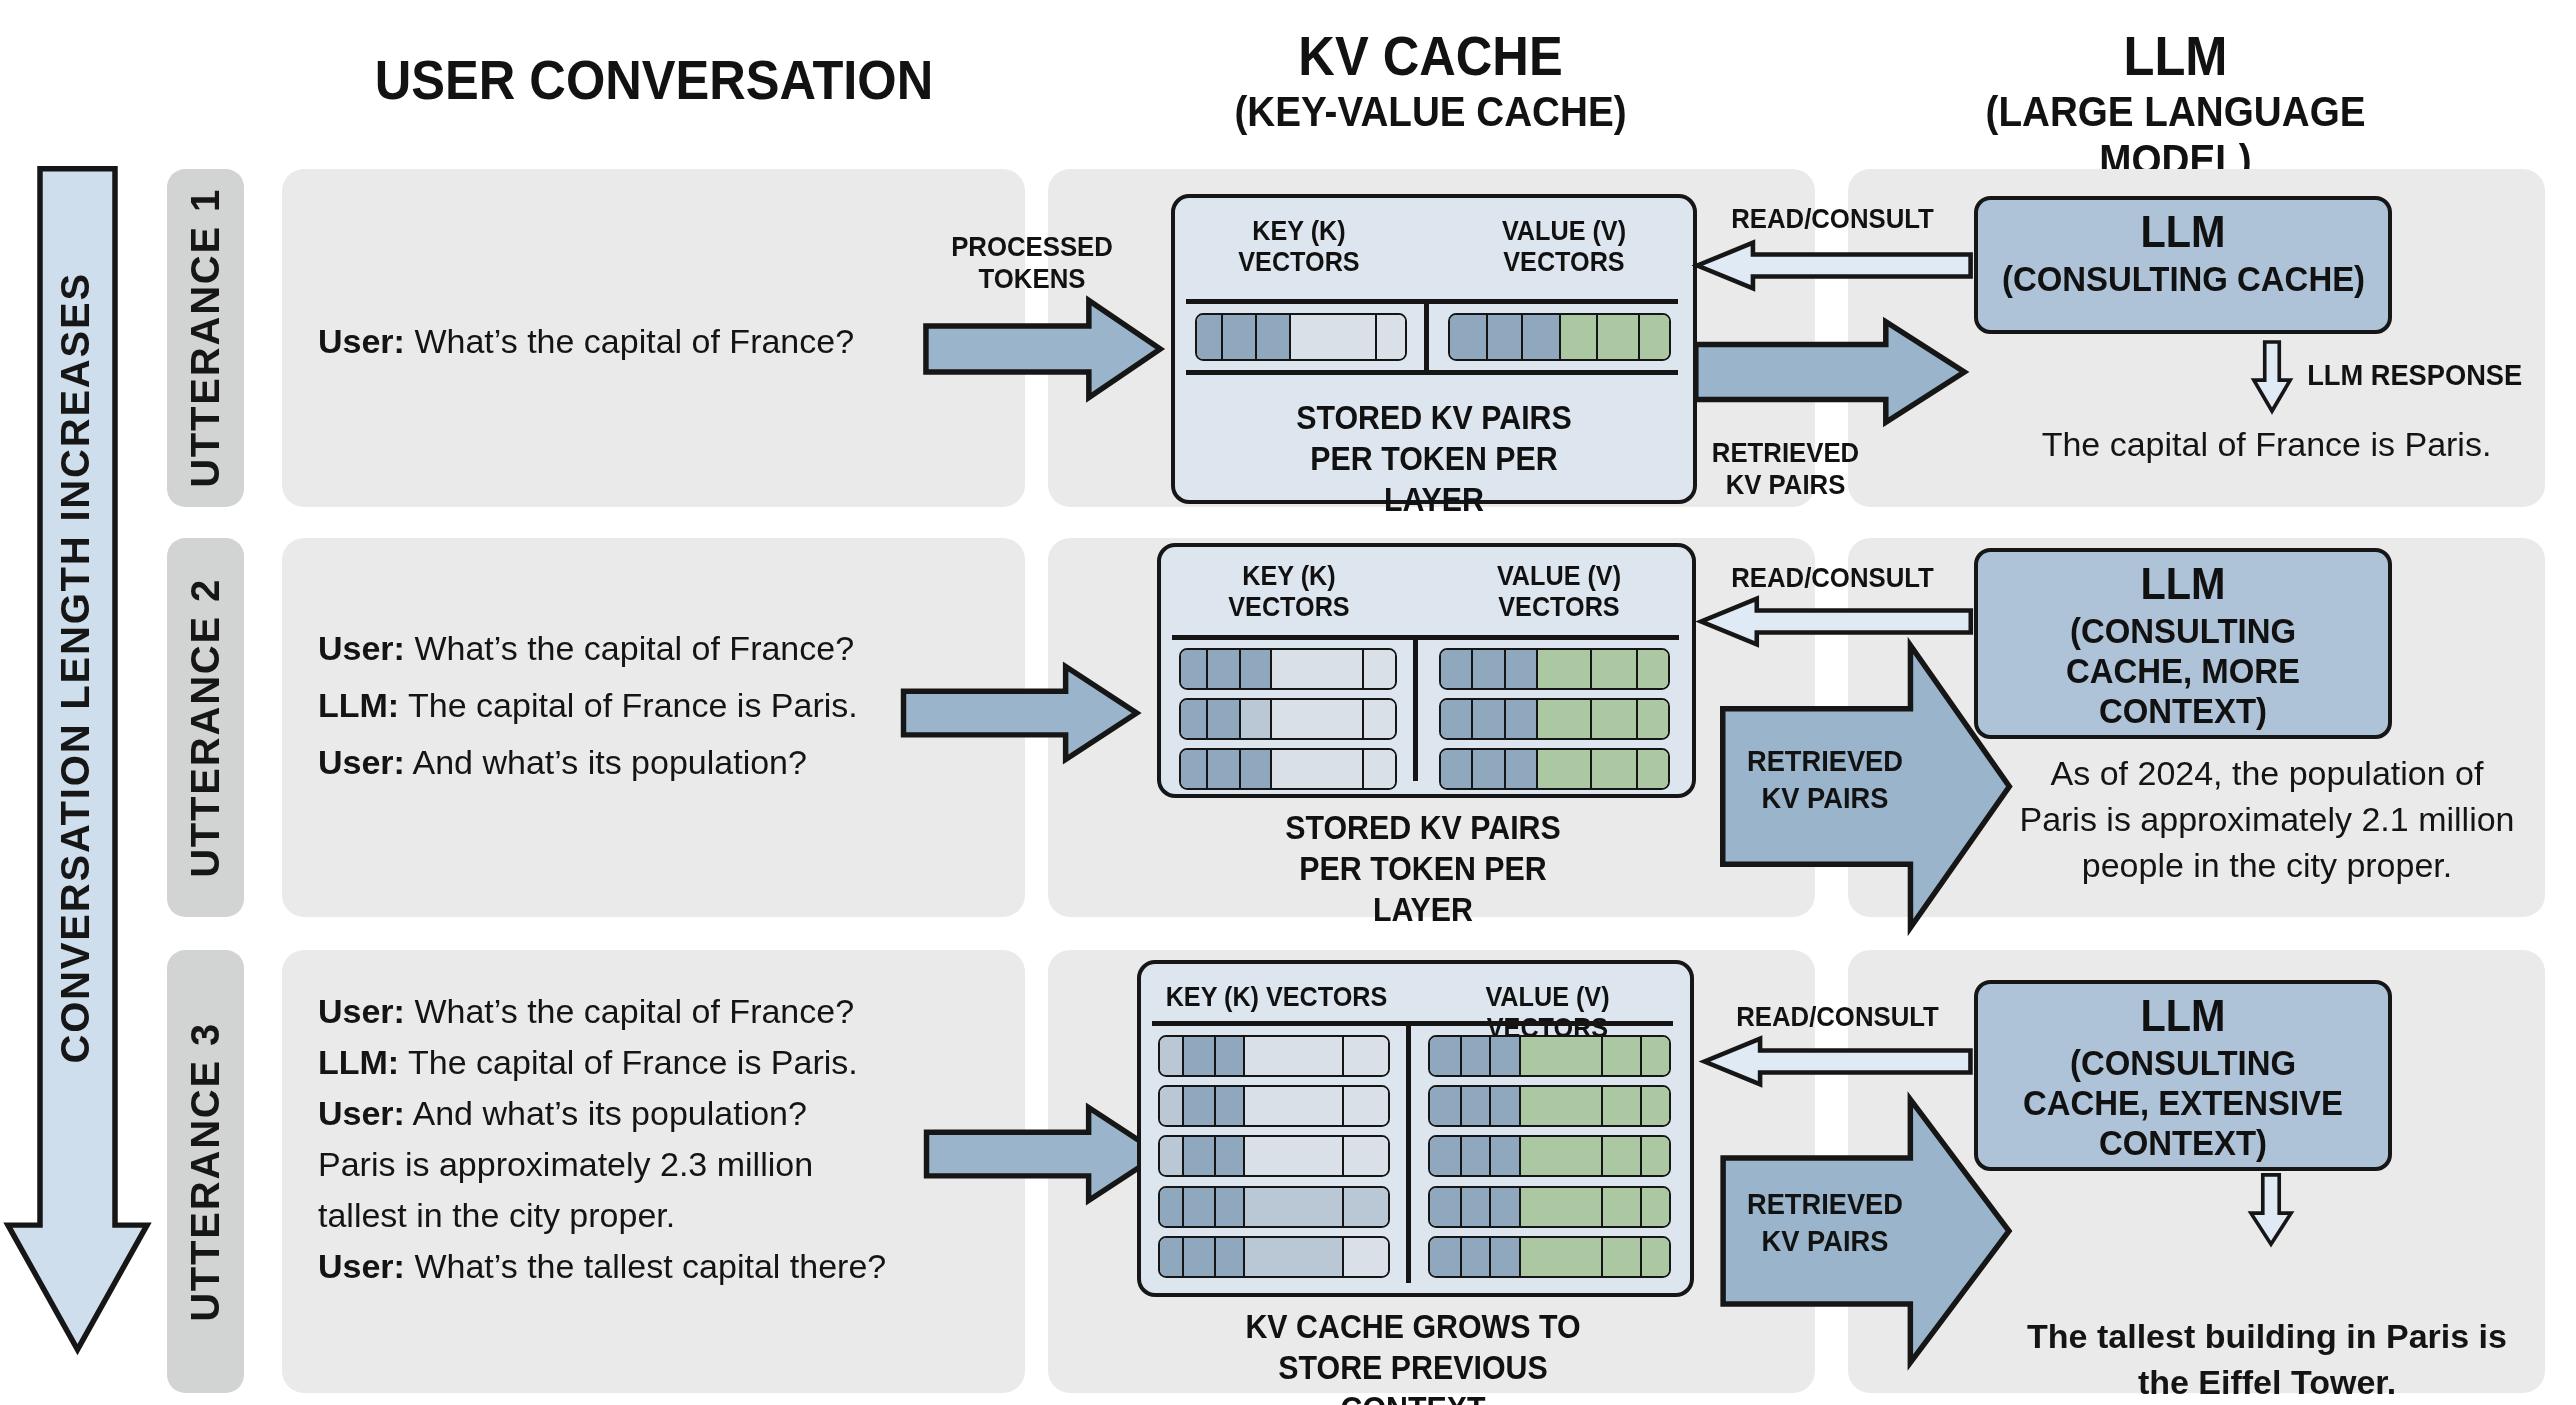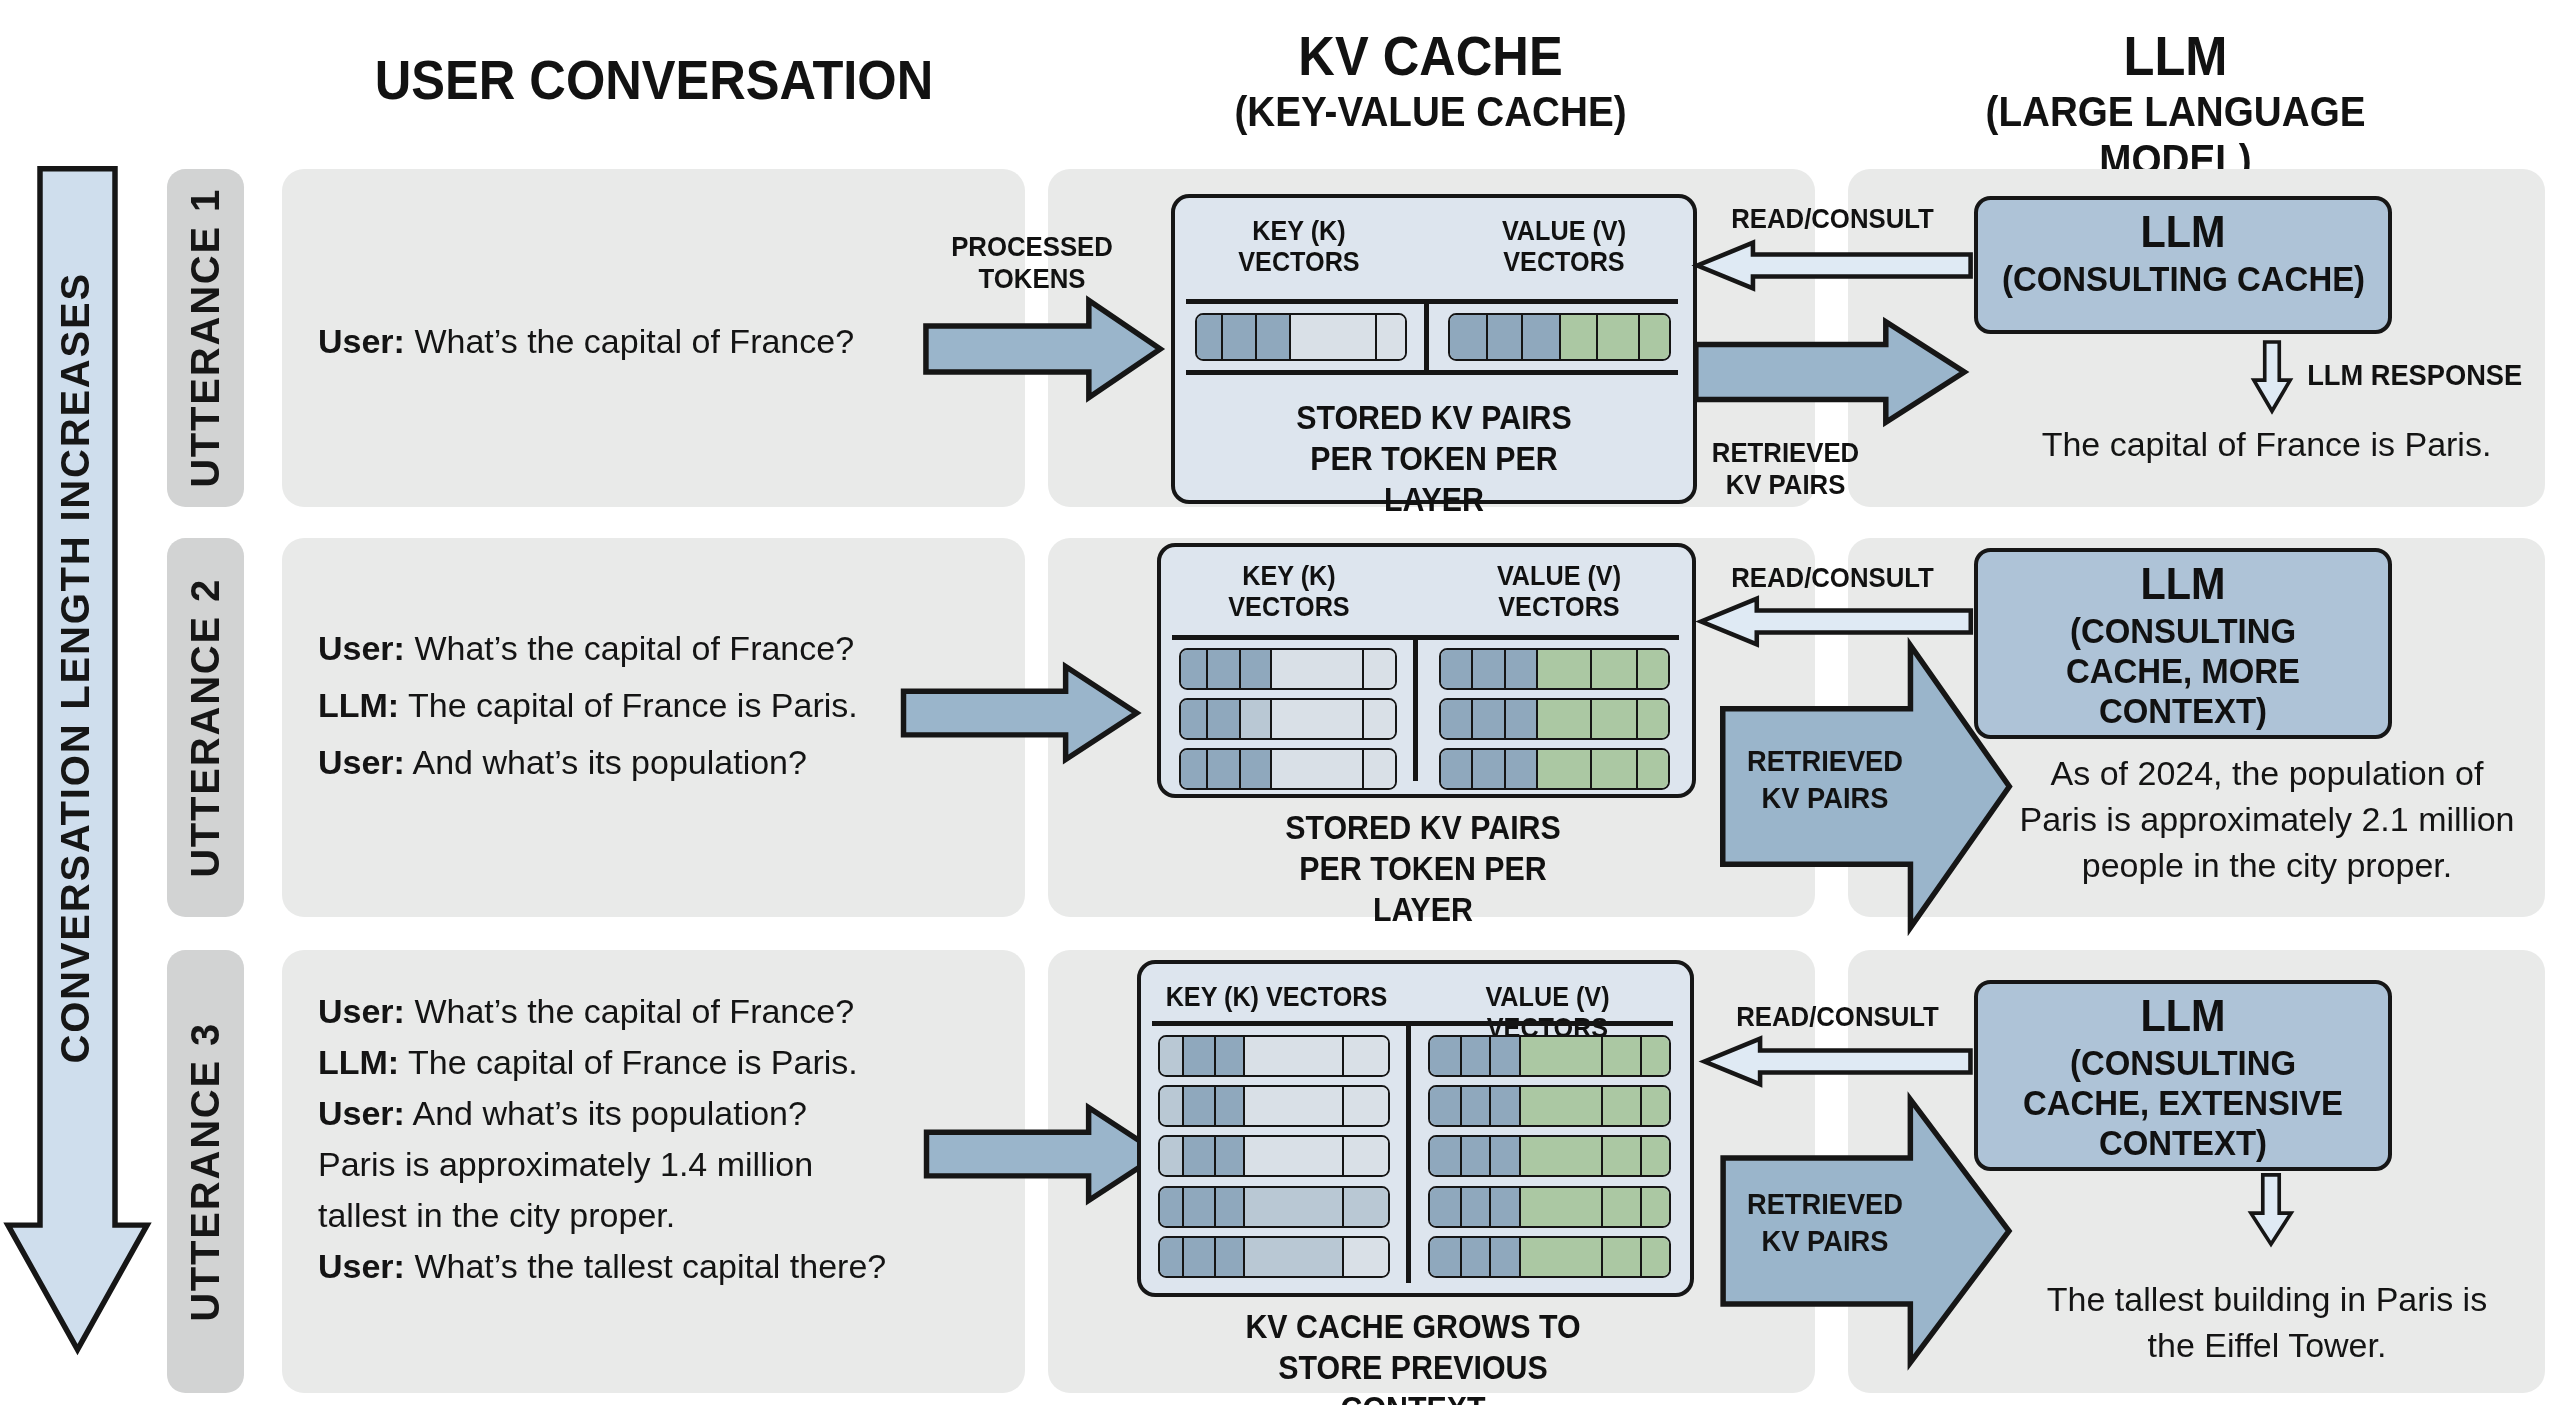--- a/index.html
+++ b/index.html
@@ -214,21 +214,21 @@
   <div class="llmbox" style="left:1974px;top:548px;width:410px;height:183px;">
     <div class="llm-title">LLM</div>
     <div class="llm-sub" style="width:366px;">(CONSULTING CACHE, MORE CONTEXT)</div>
   </div>
   <div class="resp" style="left:2011px;top:750px;width:512px;">As of 2024, the population of Paris is approximately 2.1 million people in the city proper.</div>
 
   <div class="conv" style="left:318px;top:986px;width:695px;line-height:51px;">
     <div><span class="spk">User:</span> <span>What’s the capital of France?</span></div>
     <div><span class="spk">LLM:</span> <span>The capital of France is Paris.</span></div>
     <div><span class="spk">User:</span> <span>And what’s its population?</span></div>
-    <div><span>Paris is approximately 1.4 million</span></div>
+    <div><span>Paris is approximately 2.3 million</span></div>
     <div><span>tallest in the city proper.</span></div>
     <div><span class="spk">User:</span> <span>What’s the tallest capital there?</span></div>
   </div>
 
   <svg style="left:924px;top:1103px;" width="240" height="102" viewBox="0 0 262 112">
     <polygon points="2,32 180,32 180,5 258,56 180,107 180,80 2,80" fill="#9ab5cb" stroke="#161616" stroke-width="6"></polygon>
   </svg>
 
   <div class="kvbox" style="left:1137px;top:960px;width:549px;height:329px;">
     <div class="kv-h" style="left:4.6px;top:16.5px;width:261px;">KEY (K) VECTORS</div>
@@ -330,16 +330,16 @@
     <div>KV PAIRS</div>
   </div>
 
   <div class="llmbox" style="left:1974px;top:980px;width:410px;height:183px;">
     <div class="llm-title">LLM</div>
     <div class="llm-sub" style="width:366px;">(CONSULTING CACHE, EXTENSIVE CONTEXT)</div>
   </div>
   <svg style="left:2249px;top:1173px;" width="44" height="73" viewBox="0 0 48 80">
     <polygon points="15,2 33,2 33,44 46,44 24,78 2,44 15,44" fill="#dfeaf4" stroke="#161616" stroke-width="4"></polygon>
   </svg>
-  <div class="resp" style="left:2020px;top:1276px;width:494px;">The tallest building in Paris is the Eiffel Tower.</div>
+  <div class="resp" style="left:2020px;top:1313px;width:494px;font-weight:bold;">The tallest building in Paris is the Eiffel Tower.</div>
 
 </div>
 
 
 </body></html>

